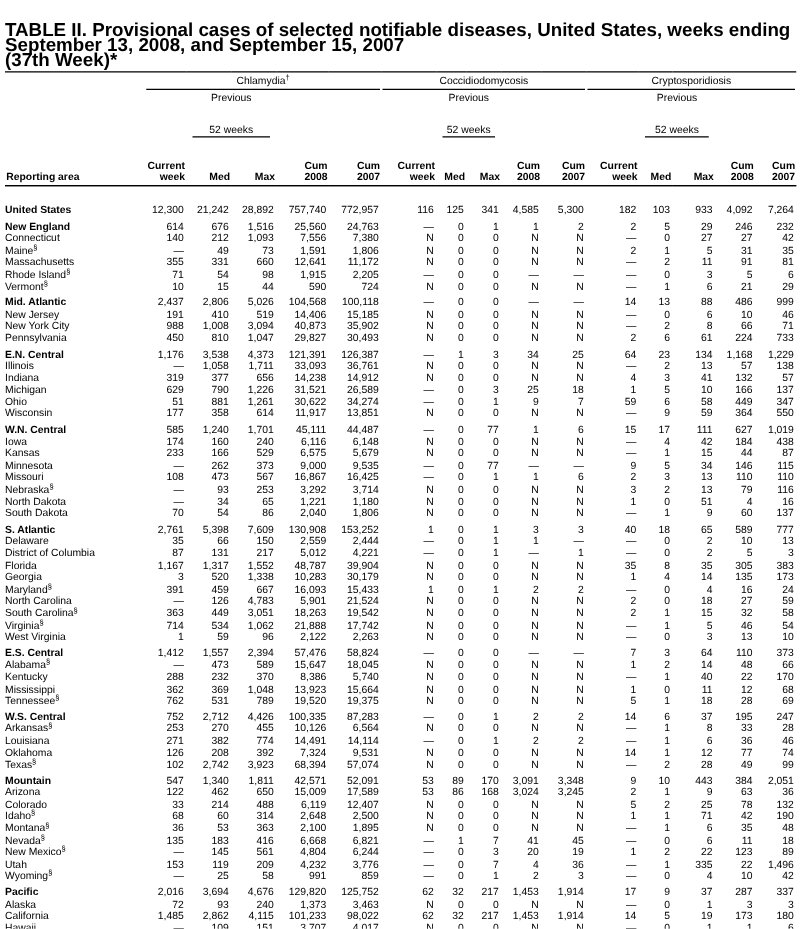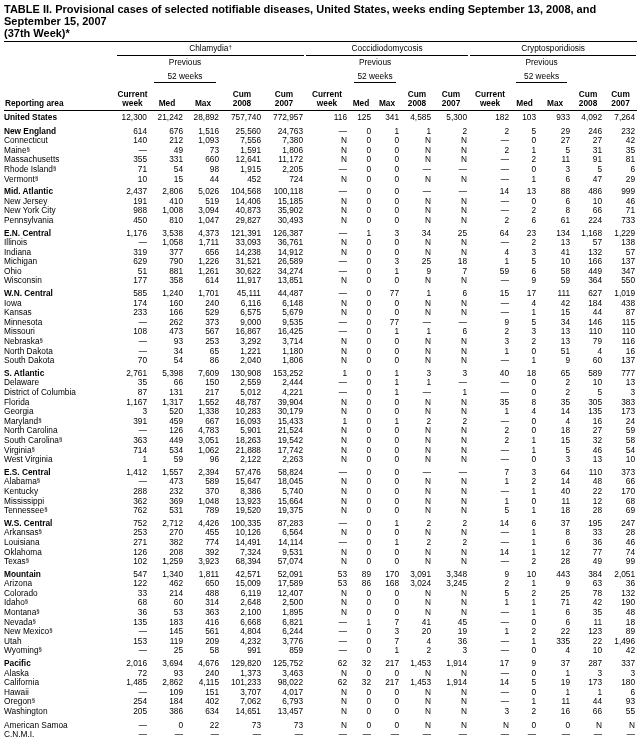--- a/index.html
+++ b/index.html
@@ -1,31 +1,31 @@
 <!DOCTYPE html>
 <html><head>
 <meta charset="utf-8">
 <style>
   html, body { margin: 0; padding: 0; background: #fff; }
   body { width: 641px; height: 743px; overflow: hidden; font-family: "Liberation Sans", sans-serif; color: #000; }
   .wrap { padding: 3px 4px 0 4px; }
-  .title { font-size: 11px; font-weight: bold; line-height: 12px; margin: 0 0 2px 0; }
+  .title { font-size: 15px; font-weight: bold; line-height: 12px; margin: 16px 0 2px 0; }
   table { border-collapse: collapse; width: 633px; font-size: 8.3px; line-height: 9.6px; table-layout: fixed; }
   th { font-weight: normal; }
   thead tr.h1 th { border-top: 1.5px solid #000; padding-top: 2px; }
   .grp { text-align: center; border-bottom: 1px solid #000; padding-bottom: 1px; }
   .prev { text-align: center; }
-  .prevline { display: block; border-bottom: 1px solid #000; margin: 5px 4px; }
-  th.col { vertical-align: bottom; font-weight: bold; padding-bottom: 1px; }
+  .prevline { display: block; border-bottom: 1px solid #000; margin: 16px 4px; }
+  th.col { text-align: right; vertical-align: bottom; font-weight: bold; padding-bottom: 1px; }
   th.col.left { text-align: left; }
   thead tr.h3 th { border-bottom: 1.5px solid #000; }
   td { text-align: right; padding: 0 2px 0 0; white-space: nowrap; }
   td.area { text-align: left; padding-left: 0; }
   tr.region td.area { font-weight: bold; }
-  tr.us td { font-weight: normal; padding-top: 2px; padding-bottom: 1px; }
+  tr.us td { font-weight: normal; padding-top: 14px; padding-bottom: 1px; }
   tr.us td.area { font-weight: bold; }
   tr.region td { padding-top: 3px; }
   tr.gap td { padding-top: 4px; margin-left: 32px; }
   .sup { font-size: 6px; vertical-align: top; position: relative; top: -1px; }
 </style>
 </head>
 <body>
 
 <div class="wrap">
   <div class="title">
@@ -206,31 +206,31 @@
           <td>0</td>
           <td>3</td>
           <td>5</td>
           <td>6</td>
         </tr>
         <tr class="state">
           <td class="area"><span>Vermont</span><span class="sup">§</span></td>
           <td>10</td>
           <td>15</td>
           <td>44</td>
-          <td>452</td>
+          <td>590</td>
           <td>724</td>
           <td>N</td>
           <td>0</td>
           <td>0</td>
           <td>N</td>
           <td>N</td>
           <td>—</td>
           <td>1</td>
           <td>6</td>
-          <td>47</td>
+          <td>21</td>
           <td>29</td>
         </tr>
         <tr class="region">
           <td class="area"><span>Mid. Atlantic</span></td>
           <td>2,437</td>
           <td>2,806</td>
           <td>5,026</td>
           <td>104,568</td>
           <td>100,118</td>
           <td>—</td>
@@ -888,21 +888,21 @@
           <td>N</td>
           <td>14</td>
           <td>1</td>
           <td>12</td>
           <td>77</td>
           <td>74</td>
         </tr>
         <tr class="state">
           <td class="area"><span>Texas</span><span class="sup">§</span></td>
           <td>102</td>
-          <td>1,259</td>
+          <td>2,742</td>
           <td>3,923</td>
           <td>68,394</td>
           <td>57,074</td>
           <td>N</td>
           <td>0</td>
           <td>0</td>
           <td>N</td>
           <td>N</td>
           <td>—</td>
           <td>2</td>

